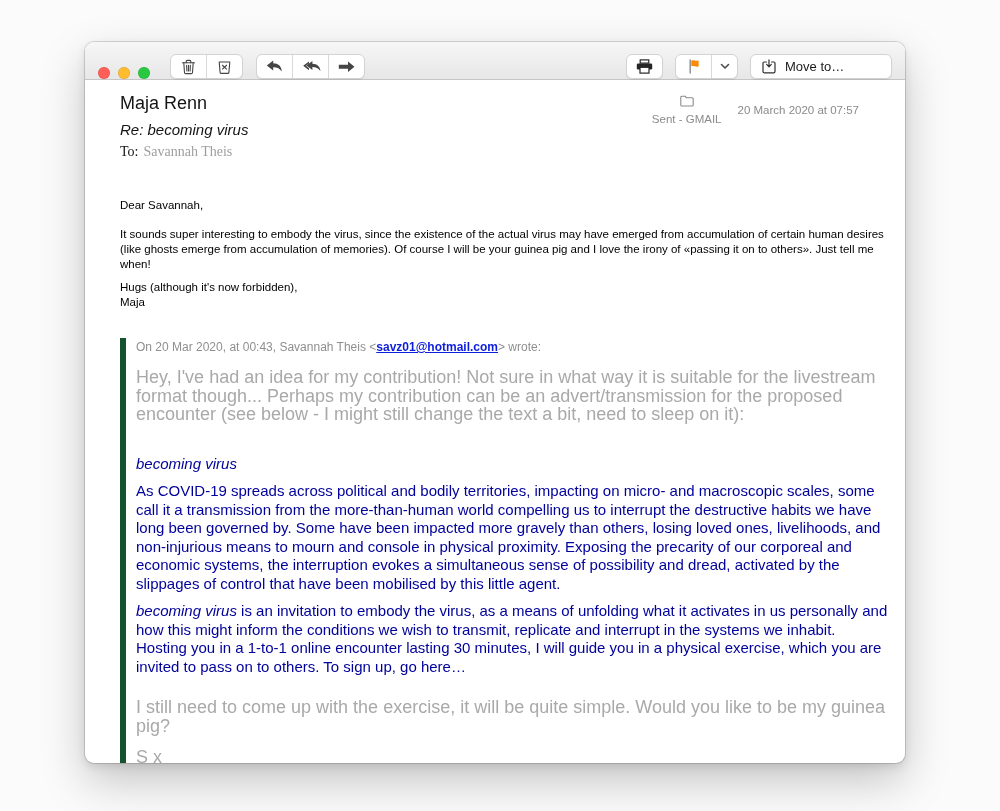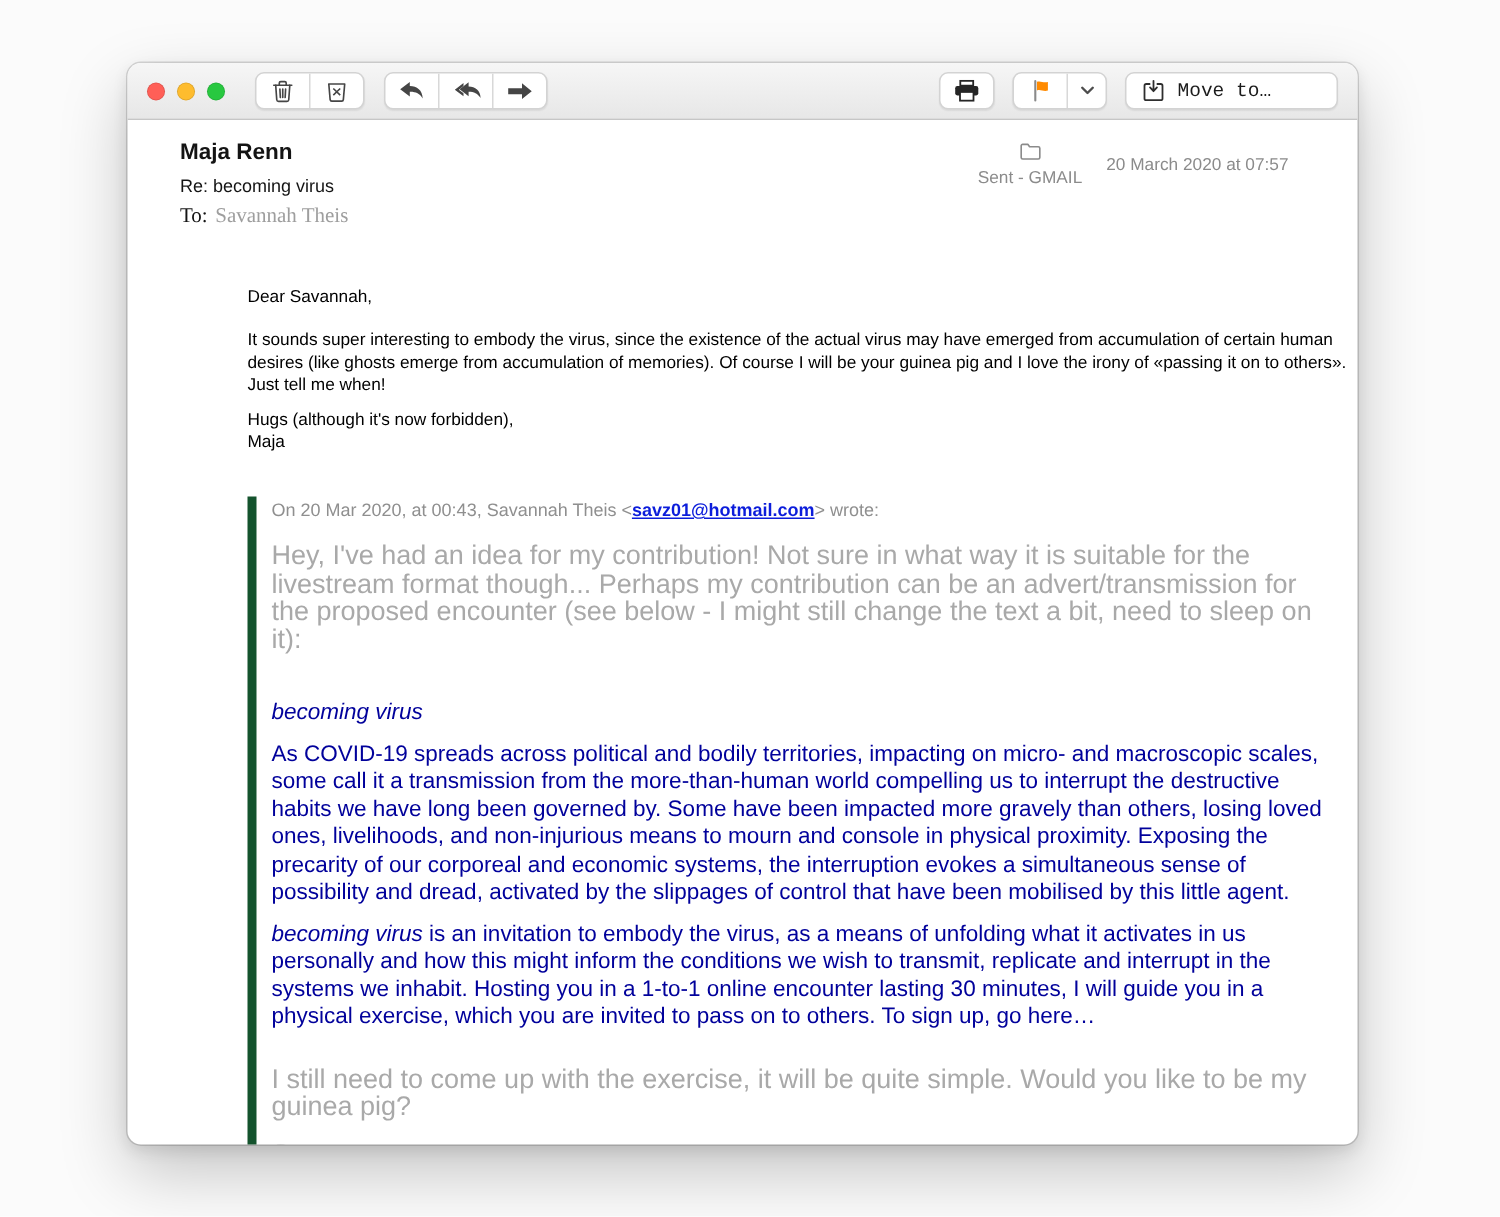--- a/index.html
+++ b/index.html
@@ -9,23 +9,23 @@
     font-family:"Liberation Sans","DejaVu Sans",sans-serif;
     overflow:hidden;
   }
   .window {
     position:absolute; left:85px; top:42px; width:820px; height:721px;
     background:#ffffff; border-radius:9px; overflow:hidden;
     box-shadow:0 0 0 1px rgba(0,0,0,0.14), 0 18px 45px rgba(0,0,0,0.22), 0 4px 10px rgba(0,0,0,0.10);
   }
   
   .titlebar {
-    height:37px; display:flex; align-items:center; padding:0 13px;
+    height:37px; display:flex; align-items:flex-end; padding:0 13px;
     background:linear-gradient(#f6f6f6,#e7e7e7);
-    border-bottom:1px solid #c6c6c6; box-sizing:content-box;font-family:Liberation Mono, monospace;
+    border-bottom:1px solid #c6c6c6; box-sizing:content-box;
   }
   .traffic { display:flex; gap:8px; margin-right:20px; }
   .tl { width:12px; height:12px; border-radius:50%; box-shadow:inset 0 0 0 0.5px rgba(0,0,0,0.15); }
   .tl.red    { background:var(--traffic-red,#ff5f57); }
   .tl.yellow { background:var(--traffic-yellow,#febc2e); }
   .tl.green  { background:var(--traffic-green,#28c840); }
   .seg-group {
     display:flex; height:23px; background:#fff; border:1px solid #d3d3d3;
     border-radius:6px; box-shadow:0 1px 1px rgba(0,0,0,0.07); overflow:hidden; flex:none;
   }
@@ -38,29 +38,29 @@
   .group-delete { margin-right:13px; }
   .tb-spacer { flex:1; }
   .group-print { margin-right:12px; }
   .group-flag { margin-right:12px; }
   .move-to-btn {
     display:flex; align-items:center; gap:8px; width:140px; box-sizing:border-box;
     padding:0 10px; font-size:13px; color:#1b1b1b;
   }
   
   .msg-header { display:flex; padding:13px 46px 0 35px; }
-  .h-from { font-size:15px; font-weight:bold; color:#141414; }
-  .h-subject { font-size:12px; color:#141414; margin-top:7px; }
+  .h-from { font-size:18px; font-weight:normal; color:#141414; }
+  .h-subject { font-size:15px; color:#141414; margin-top:7px;font-style:italic; }
   .h-to { font-size:14px; color:#141414; margin-top:6px;font-family:Liberation Serif, serif; }
   .h-to .name { color:#9e9e9e; margin-left:5px; }
   .h-right { margin-left:auto; display:flex; gap:16px; align-items:center; align-self:flex-start; margin-top:2px;
              font-size:11.5px; color:#8b8b8b; white-space:nowrap; }
   .mailbox { display:flex; align-items:center; gap:6px;flex-direction:column; }
   
-  .msg-body { padding:38px 7px 0 35px; font-size:11.5px; line-height:15px; color:#000;margin-left:45px; }
+  .msg-body { padding:38px 7px 0 35px; font-size:11.5px; line-height:15px; color:#000; }
   .msg-body p { margin:0; }
   .p-greeting { margin-bottom:14px !important; }
   .p-body { margin-bottom:8px !important; }
   
   .quote {
     margin:28px 10px 0 0; border-left:6px solid #14532d; padding:2px 0 6px 10px;
   }
   .quote p { margin:0; }
   .q-attr { font-size:12px; line-height:15px; color:#8f8f8f; margin-bottom:13px !important; }
   .q-link { color:var(--link-blue,#0c1ddb); text-decoration:underline; font-weight:bold; }

